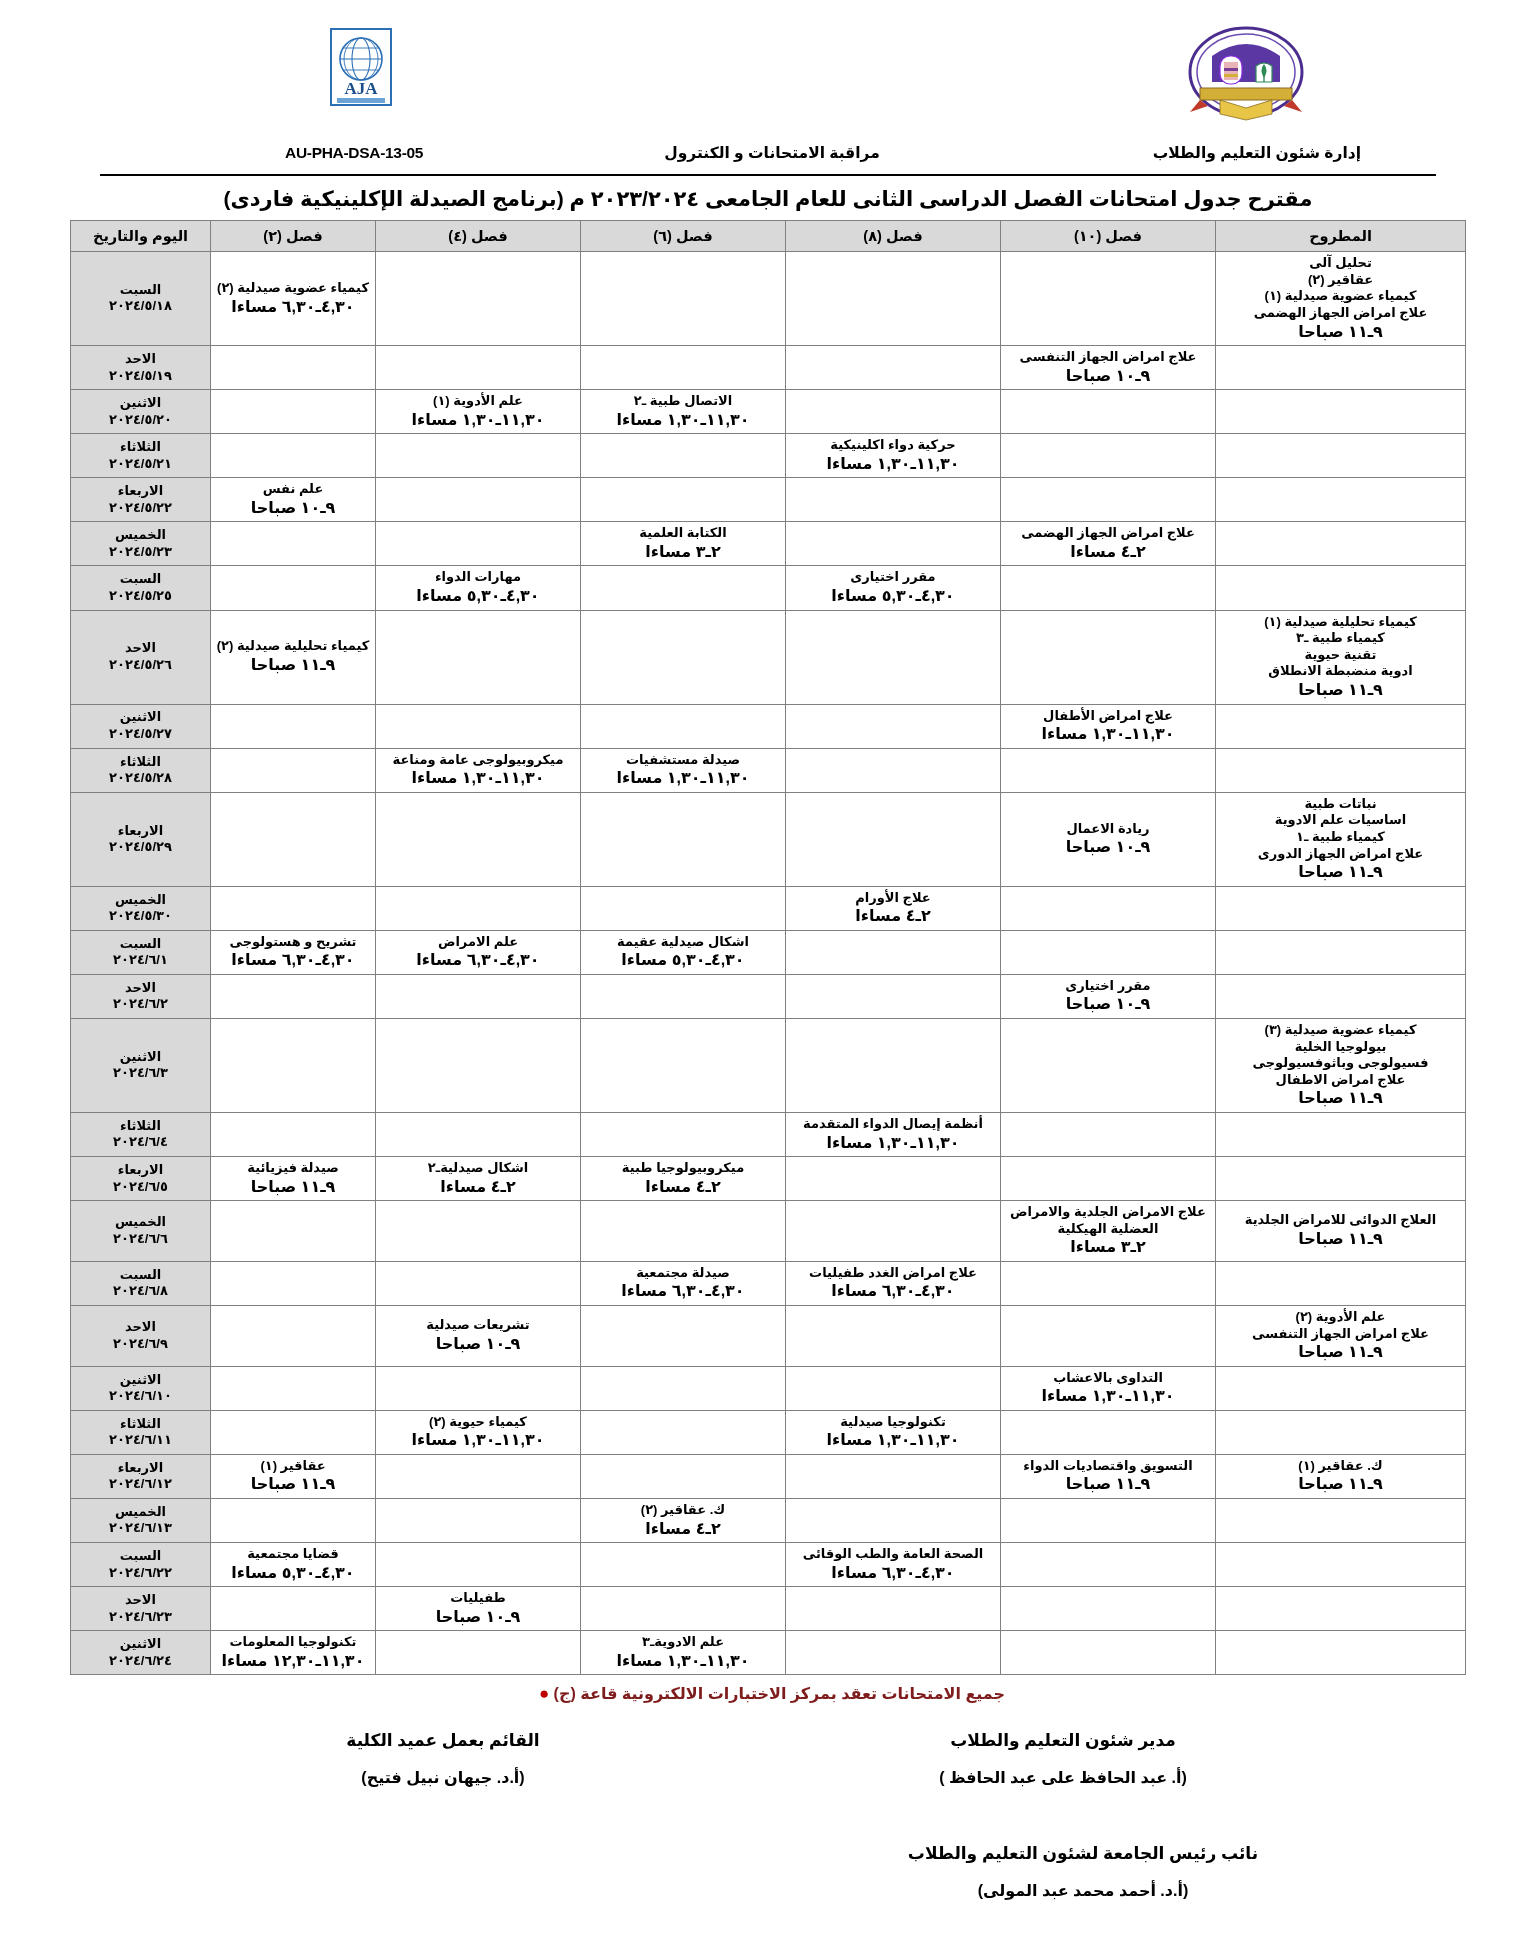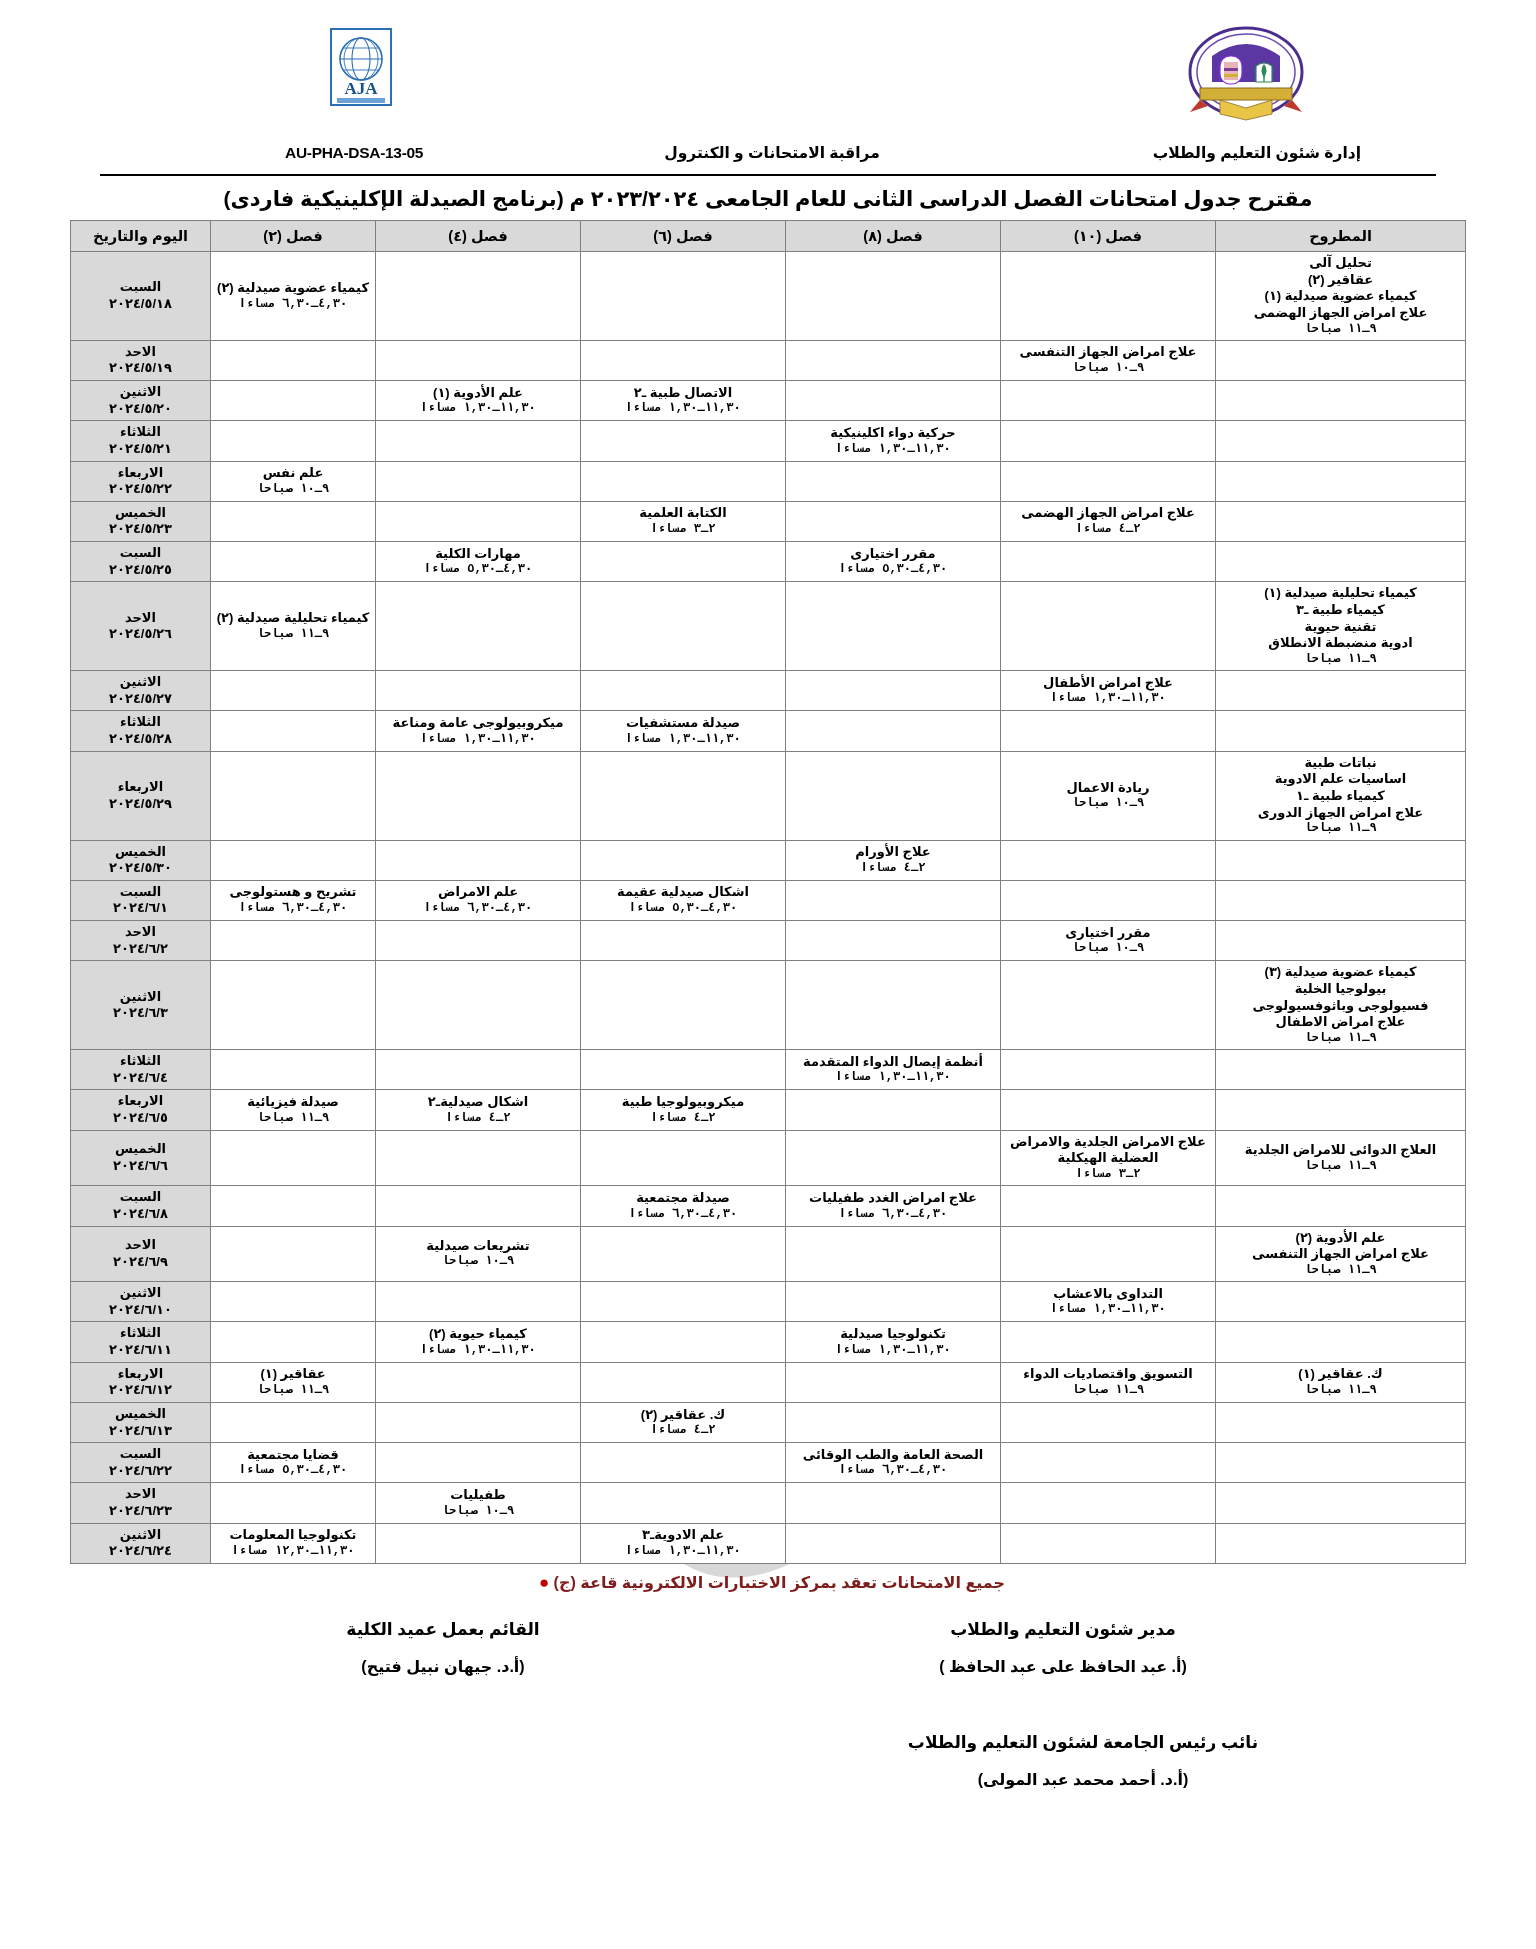--- a/index.html
+++ b/index.html
@@ -119,21 +119,21 @@
   col.c-day     { width: 140px; }
 
   td.day-cell {
     background: #d9d9d9;
     font-weight: bold;
     font-size: 13px;
     line-height: 1.45;
   }
   td.subject-cell { background: #ffffff; }
   .subj-line { display: block; font-weight: bold; }
-  .time-line { display: block; font-weight: bold; font-size: 12px; font-family: Liberation Mono, monospace; }
+  .time-line { display: block; font-weight: bold; font-size: 16px; }
 
   
   .note-row {
     width: 1345px;
     margin: 9px auto 0 auto;
     text-align: center;
     position: relative;
   }
   .note-text {
     color: #7f1d1d;
@@ -360,21 +360,21 @@
           </tr>
           <tr>
             <td class="subject-cell"></td>
             <td class="subject-cell"></td>
             <td class="subject-cell">
               <span class="subj-line">مقرر اختيارى</span>
               <span class="time-line">٤,٣٠ـ٥,٣٠ مساءا</span>
             </td>
             <td class="subject-cell"></td>
             <td class="subject-cell">
-              <span class="subj-line">مهارات الكلية</span>
+              <span class="subj-line">مهارات الدواء</span>
               <span class="time-line">٤,٣٠ـ٥,٣٠ مساءا</span>
             </td>
             <td class="subject-cell"></td>
             <td class="day-cell">
               <div>السبت</div>
               <div>٢٠٢٤/٥/٢٥</div>
             </td>
           </tr>
           <tr>
             <td class="subject-cell">

